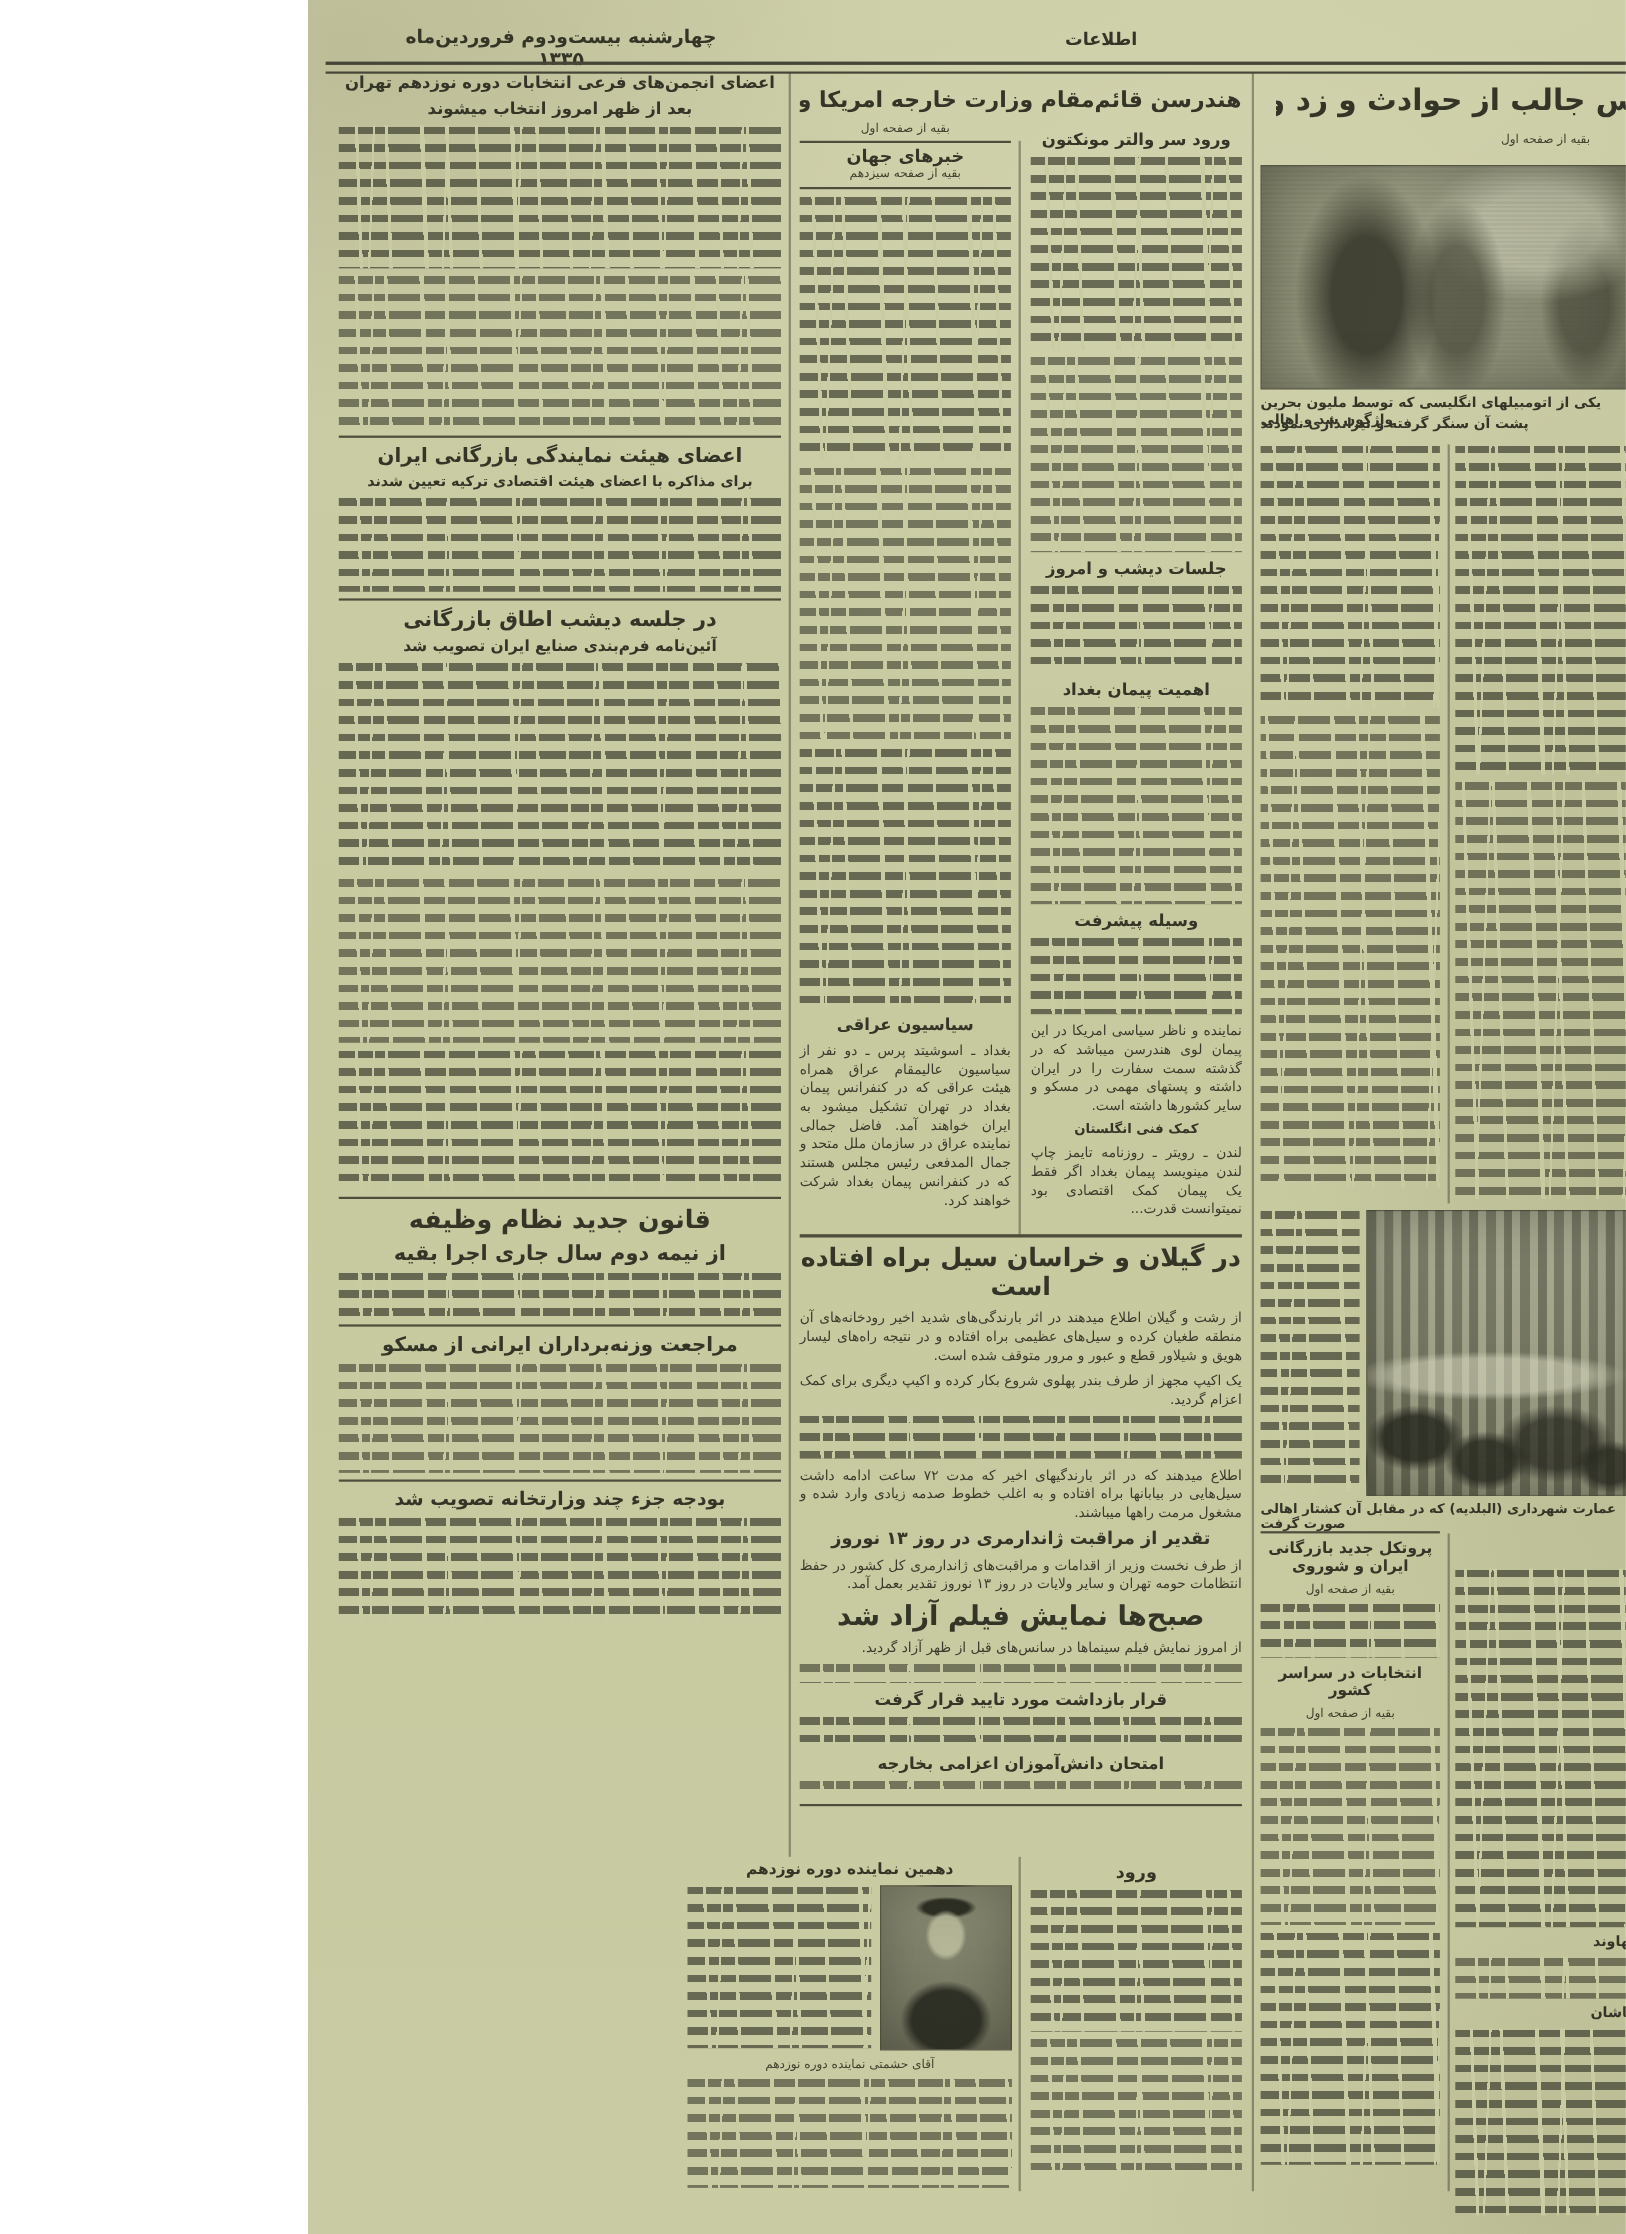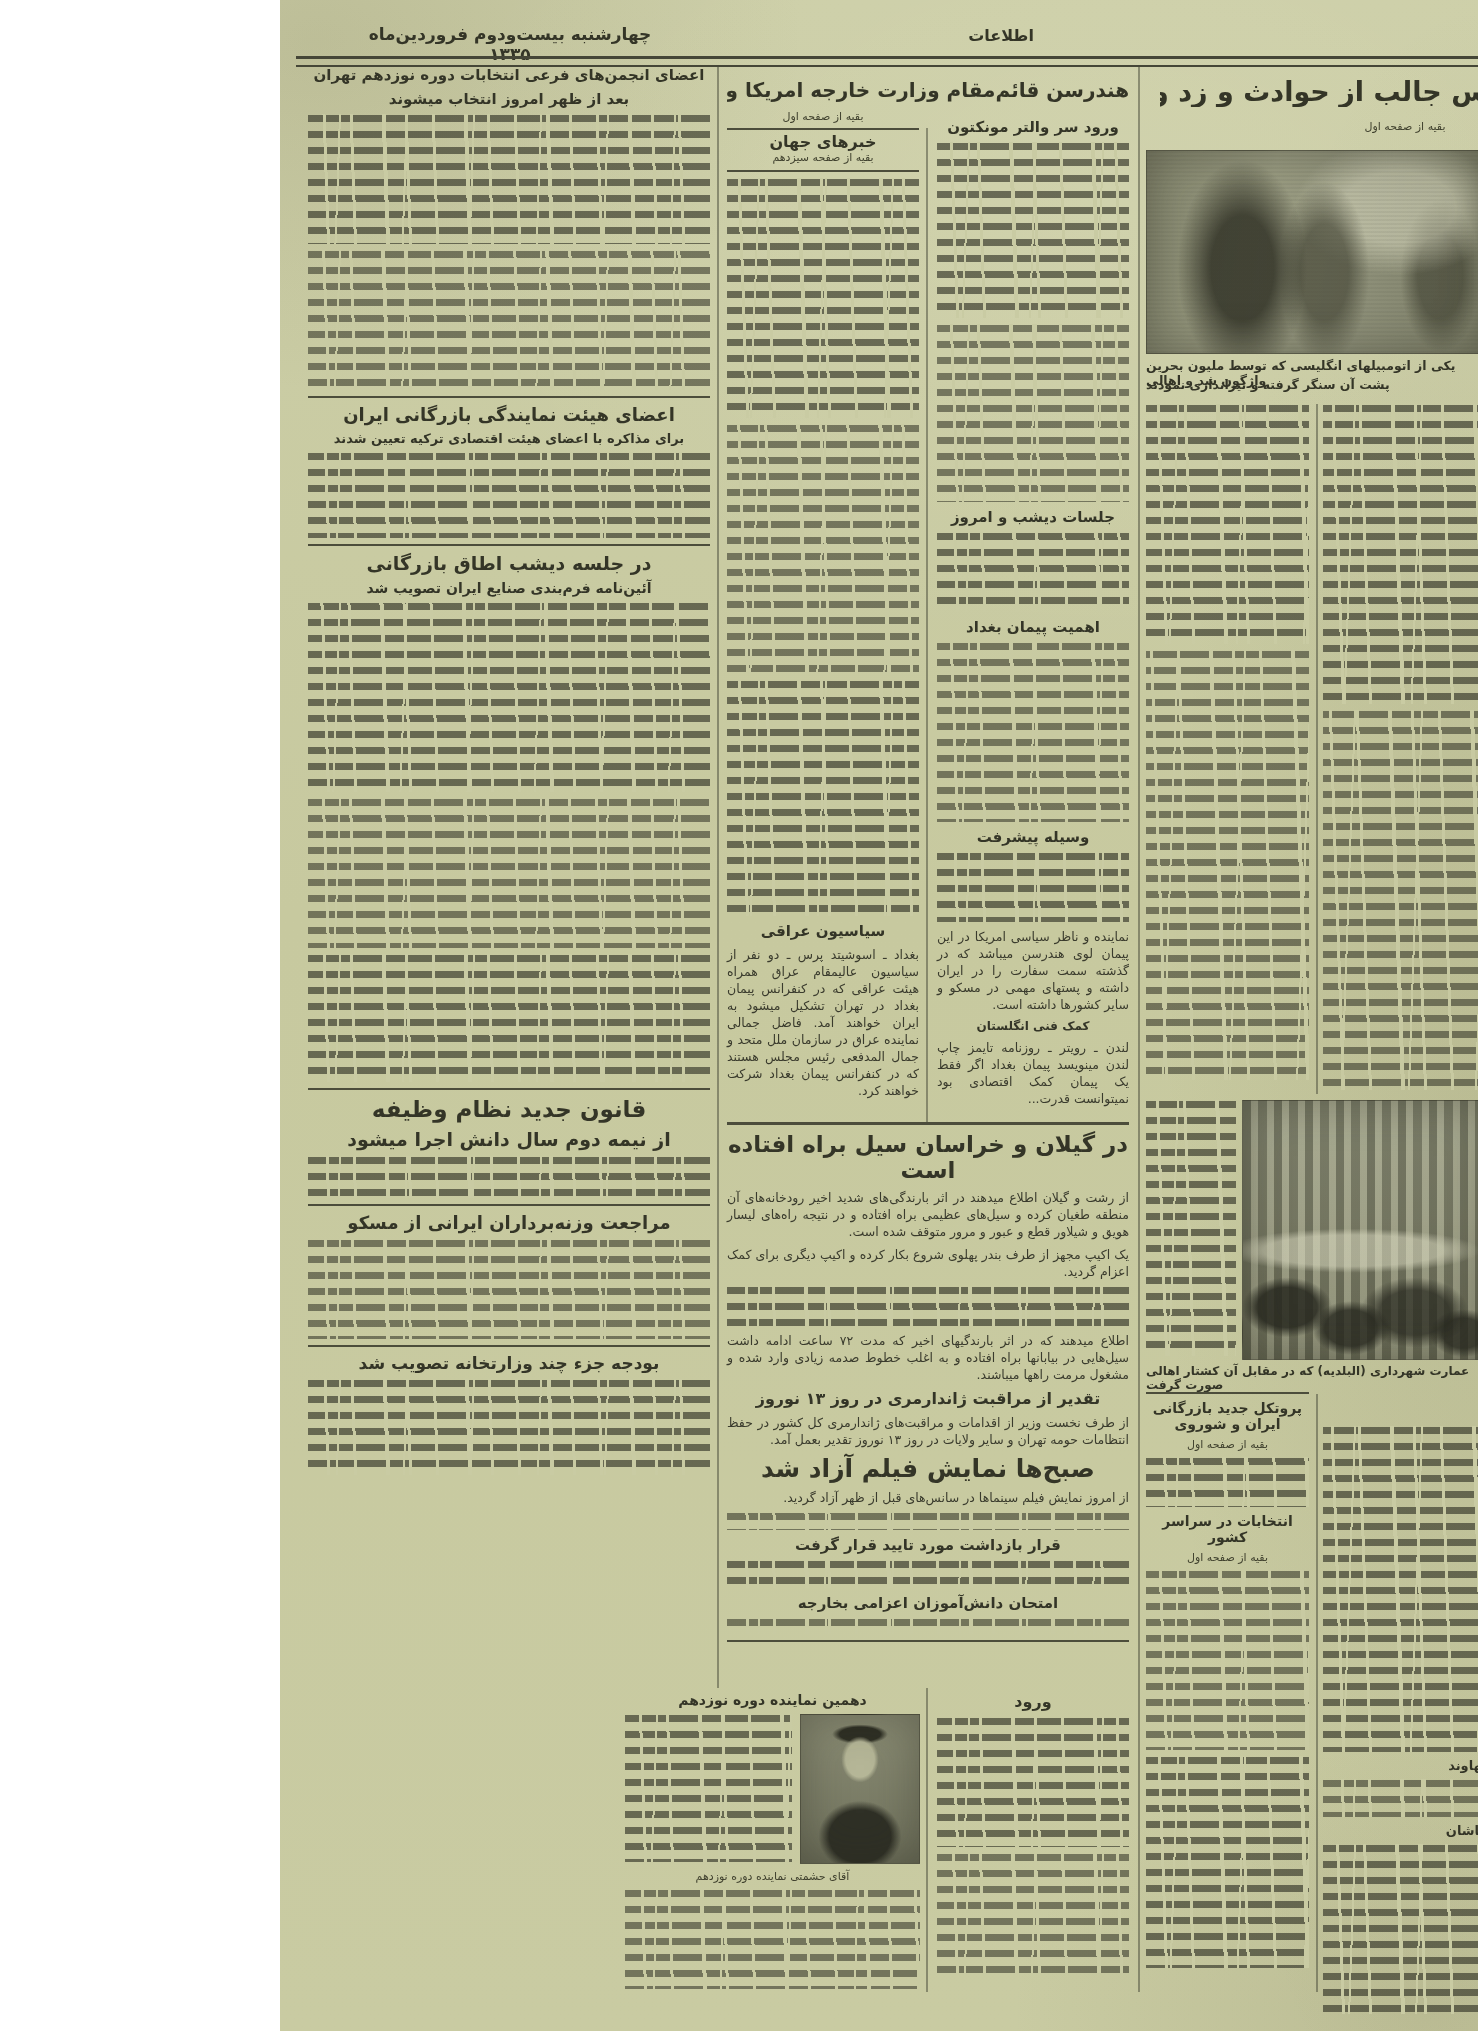--- a/index.html
+++ b/index.html
@@ -57,21 +57,21 @@
     <div class="b" style="font-size:13px">برای مذاکره با اعضای هیئت اقتصادی ترکیه تعیین شدند</div>
     <div class="fake" style="height:86px"></div>
     <div class="hr"></div>
     <div class="b" style="font-size:19px">در جلسه دیشب اطاق بازرگانی</div>
     <div class="b" style="font-size:14px">آئین‌نامه فرم‌بندی صنایع ایران تصویب شد</div>
     <div class="fake" style="height:190px"></div>
     <div class="fake fk2" style="height:150px"></div>
     <div class="fake" style="height:128px"></div>
     <div class="hr"></div>
     <div class="b" style="font-size:23px">قانون جدید نظام وظیفه</div>
-    <div class="b" style="font-size:19px">از نیمه دوم سال دانش اجرا میشود</div>
+    <div class="b" style="font-size:19px">از نیمه دوم سال جاری اجرا بقیه</div>
     <div class="fake" style="height:42px"></div>
     <div class="hr"></div>
     <div class="b" style="font-size:18px">مراجعت وزنه‌برداران ایرانی از مسکو</div>
     <div class="fake fk2" style="height:100px"></div>
     <div class="hr"></div>
     <div class="b" style="font-size:17px">بودجه جزء چند وزارتخانه تصویب شد</div>
     <div class="fake" style="height:96px"></div>
   </div>
 
   <div class="c b now" style="left:447px;top:78px;width:402px;font-size:20px">هندرسن قائم‌مقام وزارت خارجه امریکا و رئیس</div>

